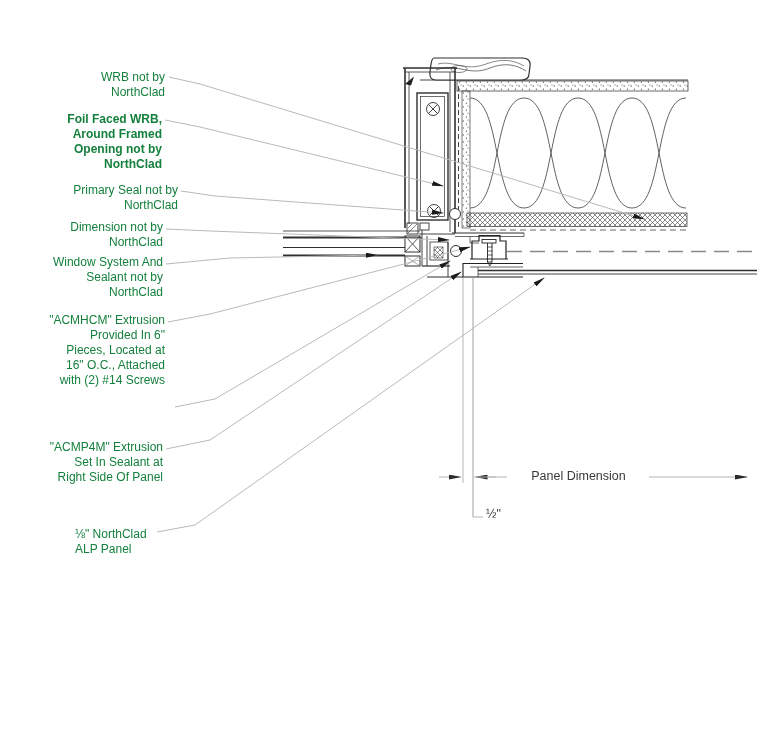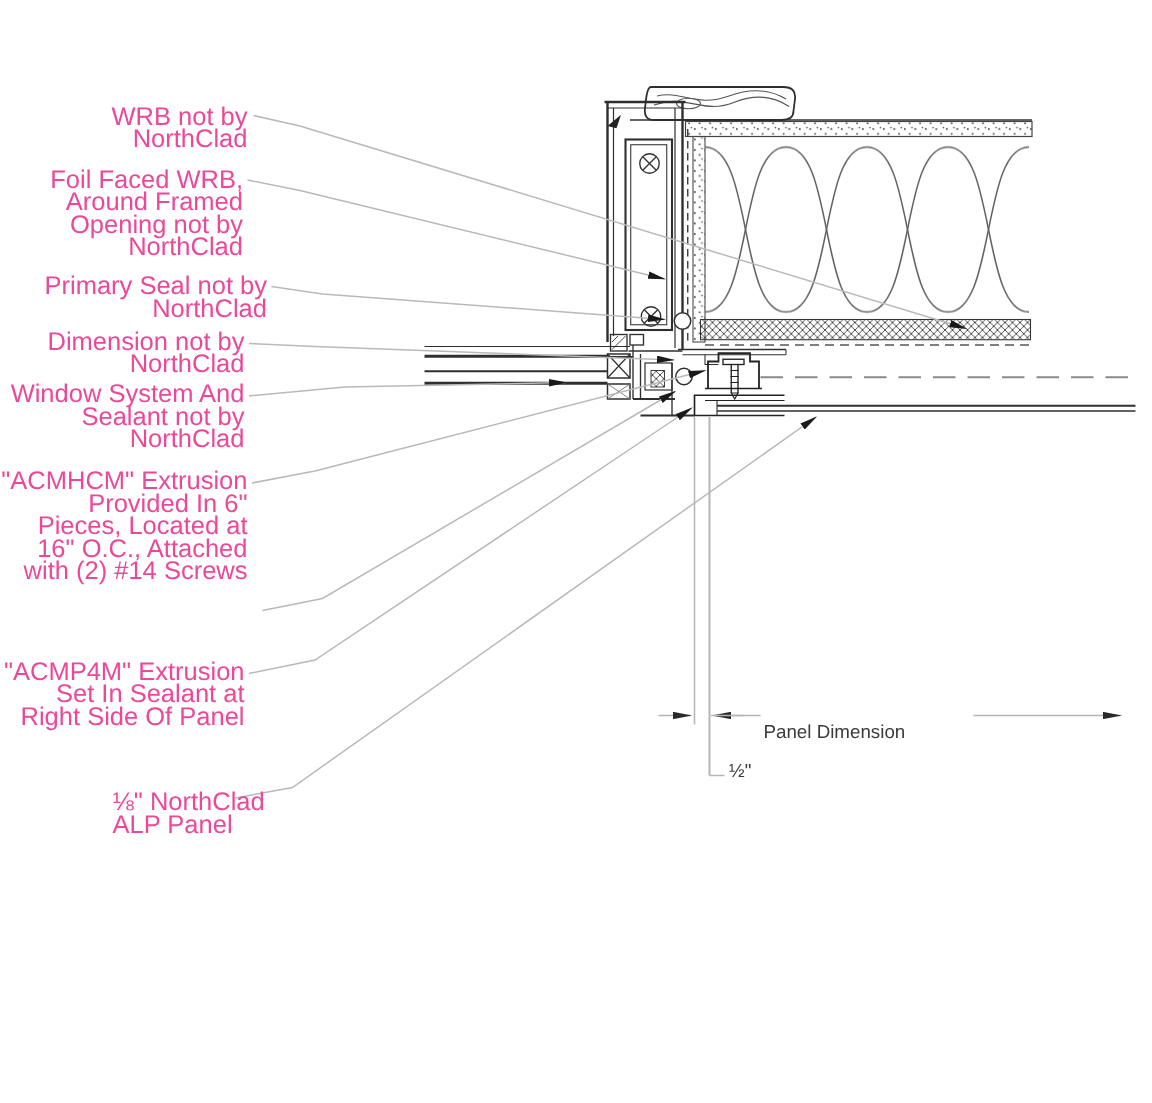--- a/index.html
+++ b/index.html
@@ -1,23 +1,23 @@
 <!DOCTYPE html>
 <html><head>
 <meta charset="utf-8">
 <style>
   html,body{margin:0;padding:0;background:#fff;}
   .canvas{position:relative;width:768px;height:735px;background:#ffffff;overflow:hidden;
           font-family:"Liberation Sans", sans-serif;}
   .canvas svg{position:absolute;left:0;top:0;}
-  .callout{position:absolute;font-size:17px;line-height:15px;color:#ec4899;
+  .callout{position:absolute;font-size:12px;line-height:15px;color:#15803d;
            white-space:pre-line;text-align:right;letter-spacing:0;}
   .callout.left{text-align:left;}
   .dimtext{position:absolute;font-size:12.5px;line-height:15px;color:#3a3a3a;}
-  .dim-panel{left:509px;top:469px;width:139px;margin-top:12px;}
+  .dim-panel{left:509px;top:469px;width:139px;text-align:center;}
   .dim-half{left:486px;top:507px;}
 </style>
 </head>
 <body>
 
 <div class="canvas">
 
   <svg width="768" height="735" viewBox="0 0 768 735">
     <defs>
       <marker id="arr" markerWidth="12" markerHeight="5" refX="11" refY="2.5" orient="auto" markerUnits="strokeWidth">
@@ -174,21 +174,21 @@
       <polyline points="473,517 483,517" stroke-width="1"></polyline>
       <line x1="439" y1="477" x2="460.5" y2="477" stroke-width="1" marker-end="url(#dimarr)"></line>
       <line x1="496" y1="477" x2="475.5" y2="477" stroke-width="1" marker-end="url(#dimarr)"></line>
       <line x1="474" y1="477" x2="507" y2="477" stroke-width="1"></line>
       <line x1="649" y1="477" x2="747" y2="477" stroke-width="1" marker-end="url(#dimarr)"></line>
     </g>
   </svg>
 
   <div class="callout" style="right:603px;top:70px;">WRB not by
 NorthClad</div>
-  <div class="callout" style="right:606px;top:112px;">Foil Faced WRB,
+  <div class="callout" style="right:606px;top:112px;font-weight:bold;">Foil Faced WRB,
 Around Framed
 Opening not by
 NorthClad</div>
   <div class="callout" style="right:590px;top:183px;">Primary Seal not by
 NorthClad</div>
   <div class="callout" style="right:605px;top:220px;">Dimension not by
 NorthClad</div>
   <div class="callout" style="right:605px;top:255px;">Window System And
 Sealant not by
 NorthClad</div>

